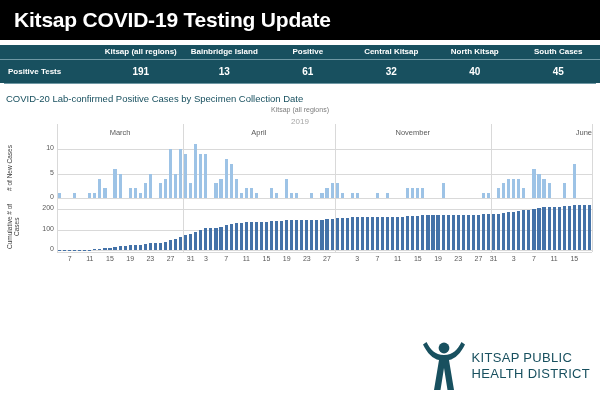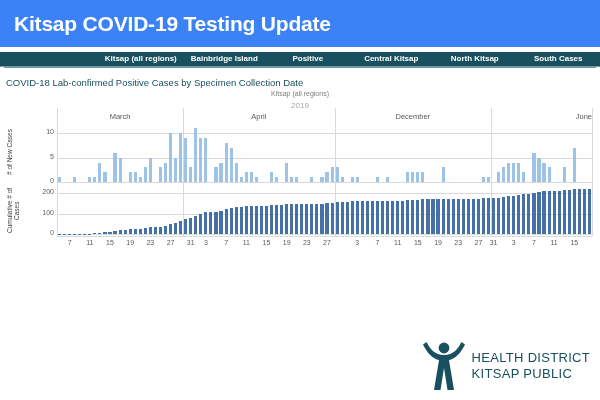--- a/index.html
+++ b/index.html
@@ -7,22 +7,22 @@
     background: #ffffff;
   }
   body {
     width: 600px; height: 400px;
     font-family: "Liberation Sans", sans-serif;
     overflow: hidden;
     position: relative;
   }
   
   #title-bar {
-    background: #3b82f6;
-    height: 47px;
+    background: #000000;
+    height: 40px;
     display: flex;
     align-items: center;
     padding: 0 4px 0 14px;
     box-sizing: border-box;
   }
   #title-text {
     color: #ffffff;
     font-size: 21px;
     font-weight: bold;
     letter-spacing: -0.2px;
@@ -153,36 +153,45 @@
           <th class="rowhdr-col"></th>
           <th>Kitsap (all regions)</th>
           <th>Bainbridge Island</th>
           <th>Positive</th>
           <th>Central Kitsap</th>
           <th>North Kitsap</th>
           <th>South Cases</th>
         </tr>
     </thead>
     <tbody id="tbody-rows">
+        <tr>
+          <td class="rowlabel">Positive Tests</td>
+          <td>191</td>
+          <td>13</td>
+          <td>61</td>
+          <td>32</td>
+          <td>40</td>
+          <td>45</td>
+        </tr>
       </tbody>
   </table>
 </div>
 <div id="table-bottom-rule"></div>
 
-<div id="chart-title">COVID-18 Lab-confirmed Positive Cases by Specimen Collection Date</div>
+<div id="chart-title">COVID-20 Lab-confirmed Positive Cases by Specimen Collection Date</div>
 
 <div id="chart-area">
   <div id="series-label">Kitsap (all regions)</div>
   <div id="year-label">2019</div>
   <div id="chart-dynamic">
       <div class="month-label" style="left: 57px; width: 126.179px;">March</div>
       <div class="axis-line vline" style="left: 57px; top: 18px; height: 128px;"></div>
       <div class="month-label" style="left: 183.179px; width: 151.415px;">April</div>
       <div class="axis-line vline" style="left: 183.179px; top: 18px; height: 128px;"></div>
-      <div class="month-label" style="left: 334.594px; width: 156.462px;">December</div>
+      <div class="month-label" style="left: 334.594px; width: 156.462px;">November</div>
       <div class="axis-line vline" style="left: 334.594px; top: 18px; height: 128px;"></div>
       <div class="month-label" style="left: 491.057px; width: 100.943px; text-align: right;">June</div>
       <div class="axis-line vline" style="left: 491.057px; top: 18px; height: 128px;"></div>
       <div class="axis-line vline" style="left: 592px; top: 18px; height: 128px;"></div>
       <div class="axis-line hline" style="left: 57px; width: 535px; top: 92px;"></div>
       <div class="ylab" style="left: 38px; top: 87px;">0</div>
       <div class="axis-line hline" style="left: 57px; width: 535px; top: 67.4167px;"></div>
       <div class="ylab" style="left: 38px; top: 62.4167px;">5</div>
       <div class="axis-line hline" style="left: 57px; width: 535px; top: 42.8333px;"></div>
       <div class="ylab" style="left: 38px; top: 37.8333px;">10</div>
@@ -396,17 +405,17 @@
     </div>
 </div>
 
 <div id="footer">
   <div id="logo">
     <svg width="44" height="52" viewBox="0 0 44 52">
       <circle cx="22" cy="8" r="5.4" fill="#18505F"></circle>
       <path d="M22 15 C 13 15, 8 9, 4.5 2 L 1 4.5 C 5 13, 11 19, 17 20 L 12 50 L 18.5 50 L 22 28 L 25.5 50 L 32 50 L 27 20 C 33 19, 39 13, 43 4.5 L 39.5 2 C 36 9, 31 15, 22 15 Z" fill="#18505F"></path>
     </svg>
     <div id="logo-text">
+      <div>KITSAP PUBLIC</div>
       <div>HEALTH DISTRICT</div>
-      <div>KITSAP PUBLIC</div>
     </div>
   </div>
 </div>
 
 </body></html>

